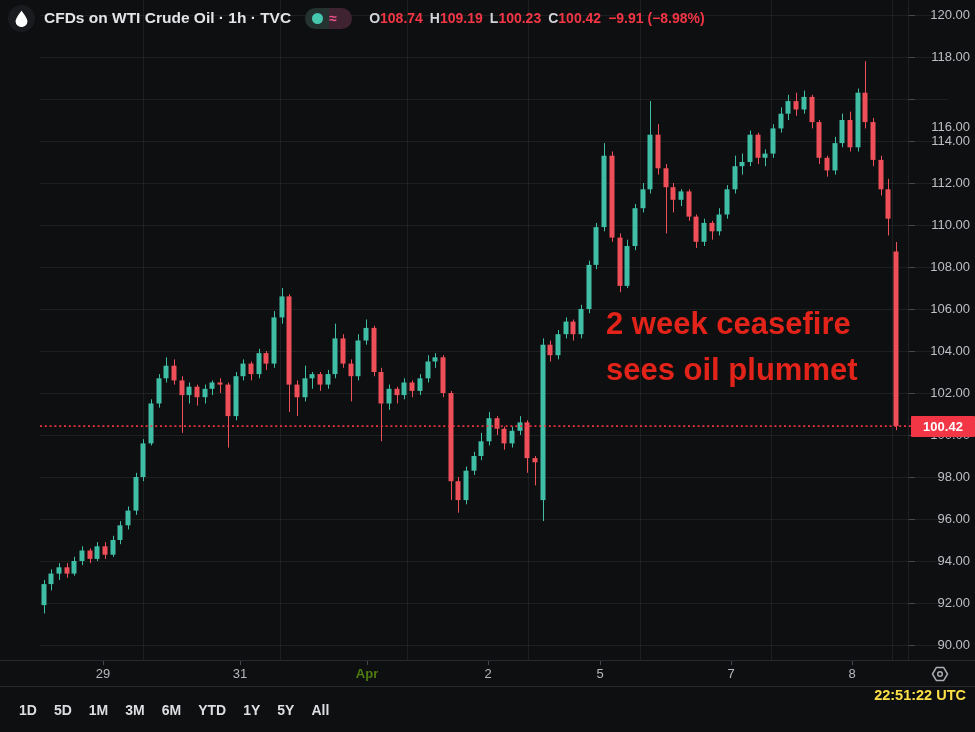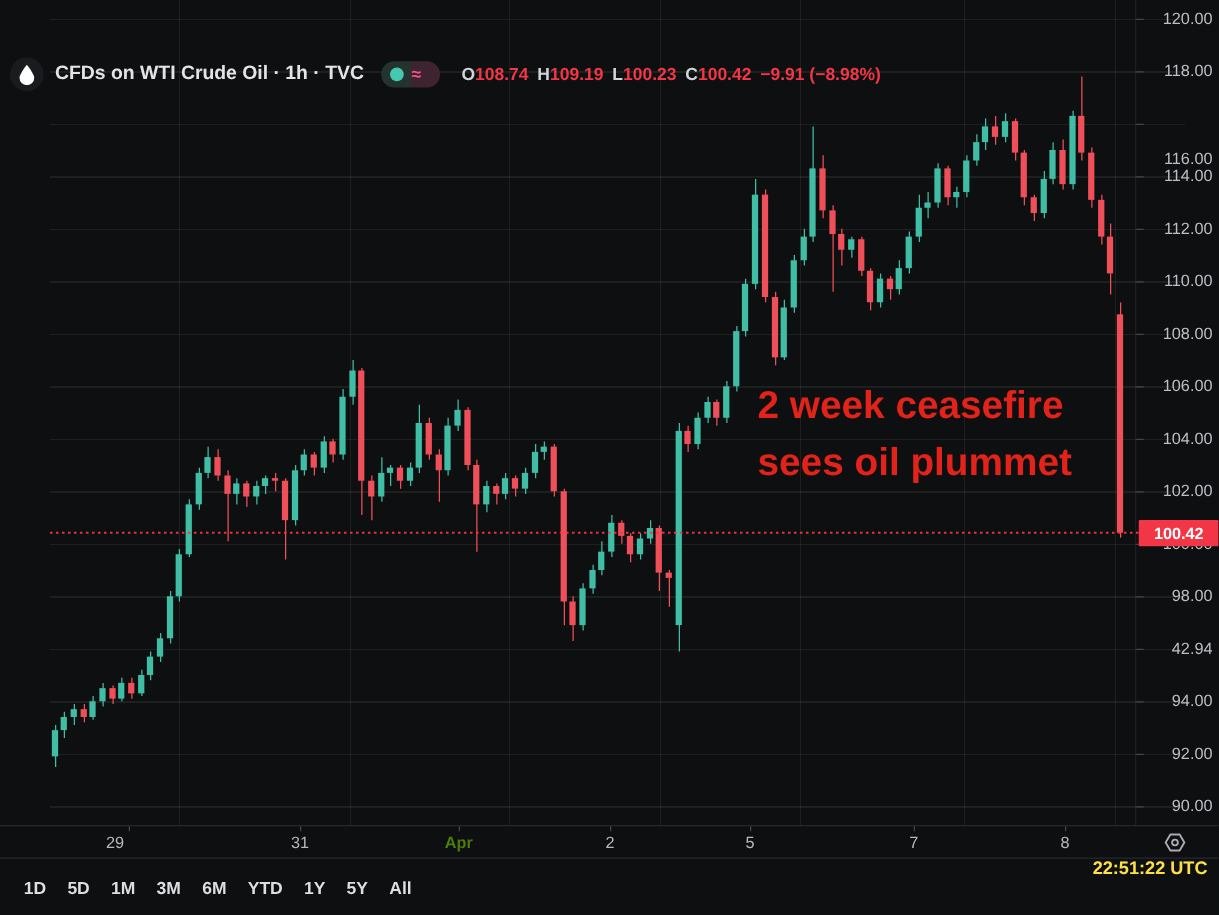--- a/index.html
+++ b/index.html
@@ -10,21 +10,21 @@
   
   #plot{position:absolute;left:0;top:0;width:908px;height:660px;margin-left:40px;}
   #chart-svg{position:absolute;left:0;top:0;}
 
   
   #annotation{position:absolute;left:566px;top:301px;font-size:31px;line-height:46px;
               font-weight:700;letter-spacing:0px;white-space:nowrap;}
 
   
   #header{position:absolute;left:0;top:0;width:908px;height:36px;display:flex;align-items:center;
-          padding-left:8px;margin-top:41px;}
+          padding-left:8px;}
   #sym-icon{width:27px;height:27px;border-radius:50%;background:#191b1e;display:flex;
             align-items:center;justify-content:center;flex:0 0 auto;}
   #title{margin-left:9px;font-size:15.5px;font-weight:700;color:#e3e4e7;white-space:nowrap;}
   #pill{margin-left:14px;width:47px;height:21px;border-radius:11px;display:flex;align-items:center;
         background:linear-gradient(90deg,#253330 0 50%,#3f2330 50% 100%);flex:0 0 auto;}
   #pill .dot{width:11px;height:11px;border-radius:50%;background:#46c8ae;margin-left:7px;}
   #pill .approx{margin-left:6px;color:#f0548c;font-size:14px;font-weight:700;line-height:1;}
   #ohlc{margin-left:17px;font-size:14px;font-weight:600;white-space:nowrap;color:#d2d4d9;}
   #ohlc .lt{color:#d2d4d9;}
   #ohlc .vv{color:#f23645;margin-right:7px;}
@@ -352,41 +352,41 @@
       <div class="p-label" style="top: 301px;">106.00</div>
       <div class="p-tick" style="top: 351px;"></div>
       <div class="p-label" style="top: 343px;">104.00</div>
       <div class="p-tick" style="top: 393px;"></div>
       <div class="p-label" style="top: 385px;">102.00</div>
       <div class="p-tick" style="top: 435px;"></div>
       <div class="p-label" style="top: 427px;">100.00</div>
       <div class="p-tick" style="top: 477px;"></div>
       <div class="p-label" style="top: 469px;">98.00</div>
       <div class="p-tick" style="top: 519px;"></div>
-      <div class="p-label" style="top: 511px;">42.94</div>
+      <div class="p-label" style="top: 511px;">96.00</div>
       <div class="p-tick" style="top: 561px;"></div>
       <div class="p-label" style="top: 553px;">94.00</div>
       <div class="p-tick" style="top: 603px;"></div>
       <div class="p-label" style="top: 595px;">92.00</div>
       <div class="p-tick" style="top: 645px;"></div>
       <div class="p-label" style="top: 637px;">90.00</div>
       <div id="price-tag" style="top: 416px;">
       <span>100.42</span>
     </div>
     </div>
 
   <div id="time-axis">
     <div id="axis-gear">
       <svg width="20" height="20" viewBox="0 0 20 20">
         <polygon points="2.5,10 6.3,3.6 13.7,3.6 17.5,10 13.7,16.4 6.3,16.4" fill="none" stroke="#aaadb3" stroke-width="1.5" stroke-linejoin="round"></polygon>
         <circle cx="10" cy="10" r="2.3" fill="none" stroke="#aaadb3" stroke-width="1.5"></circle>
       </svg>
     </div>
   <div class="t-tick" style="left: 103px;"></div>
-      <div class="t-label" style="left: 92px;">29</div>
+      <div class="t-label" style="left: 103px;">29</div>
       <div class="t-tick" style="left: 240px;"></div>
       <div class="t-label" style="left: 240px;">31</div>
       <div class="t-tick" style="left: 367px;"></div>
       <div class="t-label bold" style="left: 367px;">Apr</div>
       <div class="t-tick" style="left: 488px;"></div>
       <div class="t-label" style="left: 488px;">2</div>
       <div class="t-tick" style="left: 600px;"></div>
       <div class="t-label" style="left: 600px;">5</div>
       <div class="t-tick" style="left: 731px;"></div>
       <div class="t-label" style="left: 731px;">7</div>

